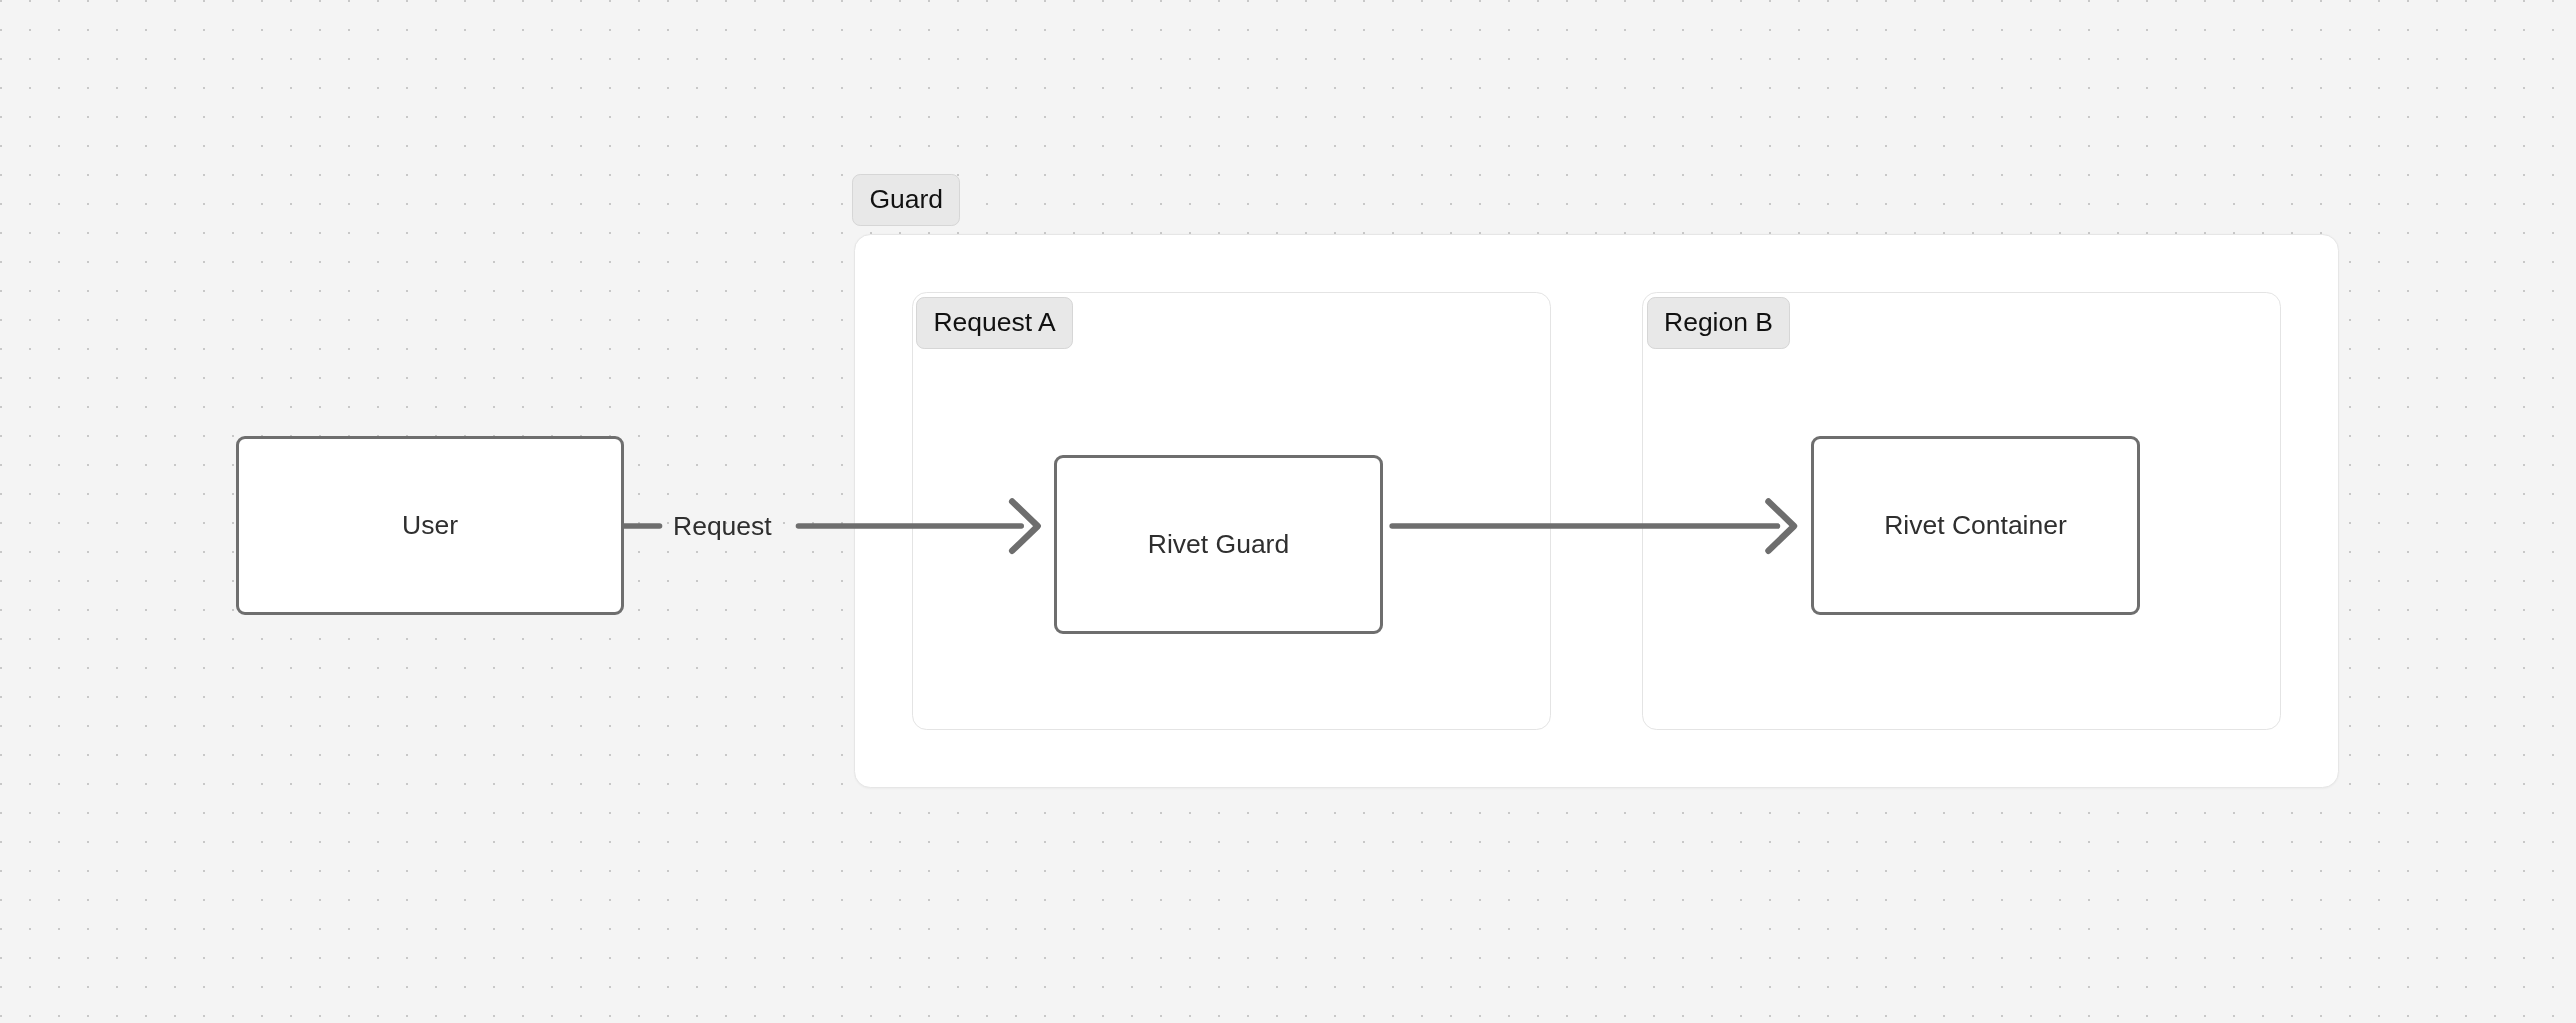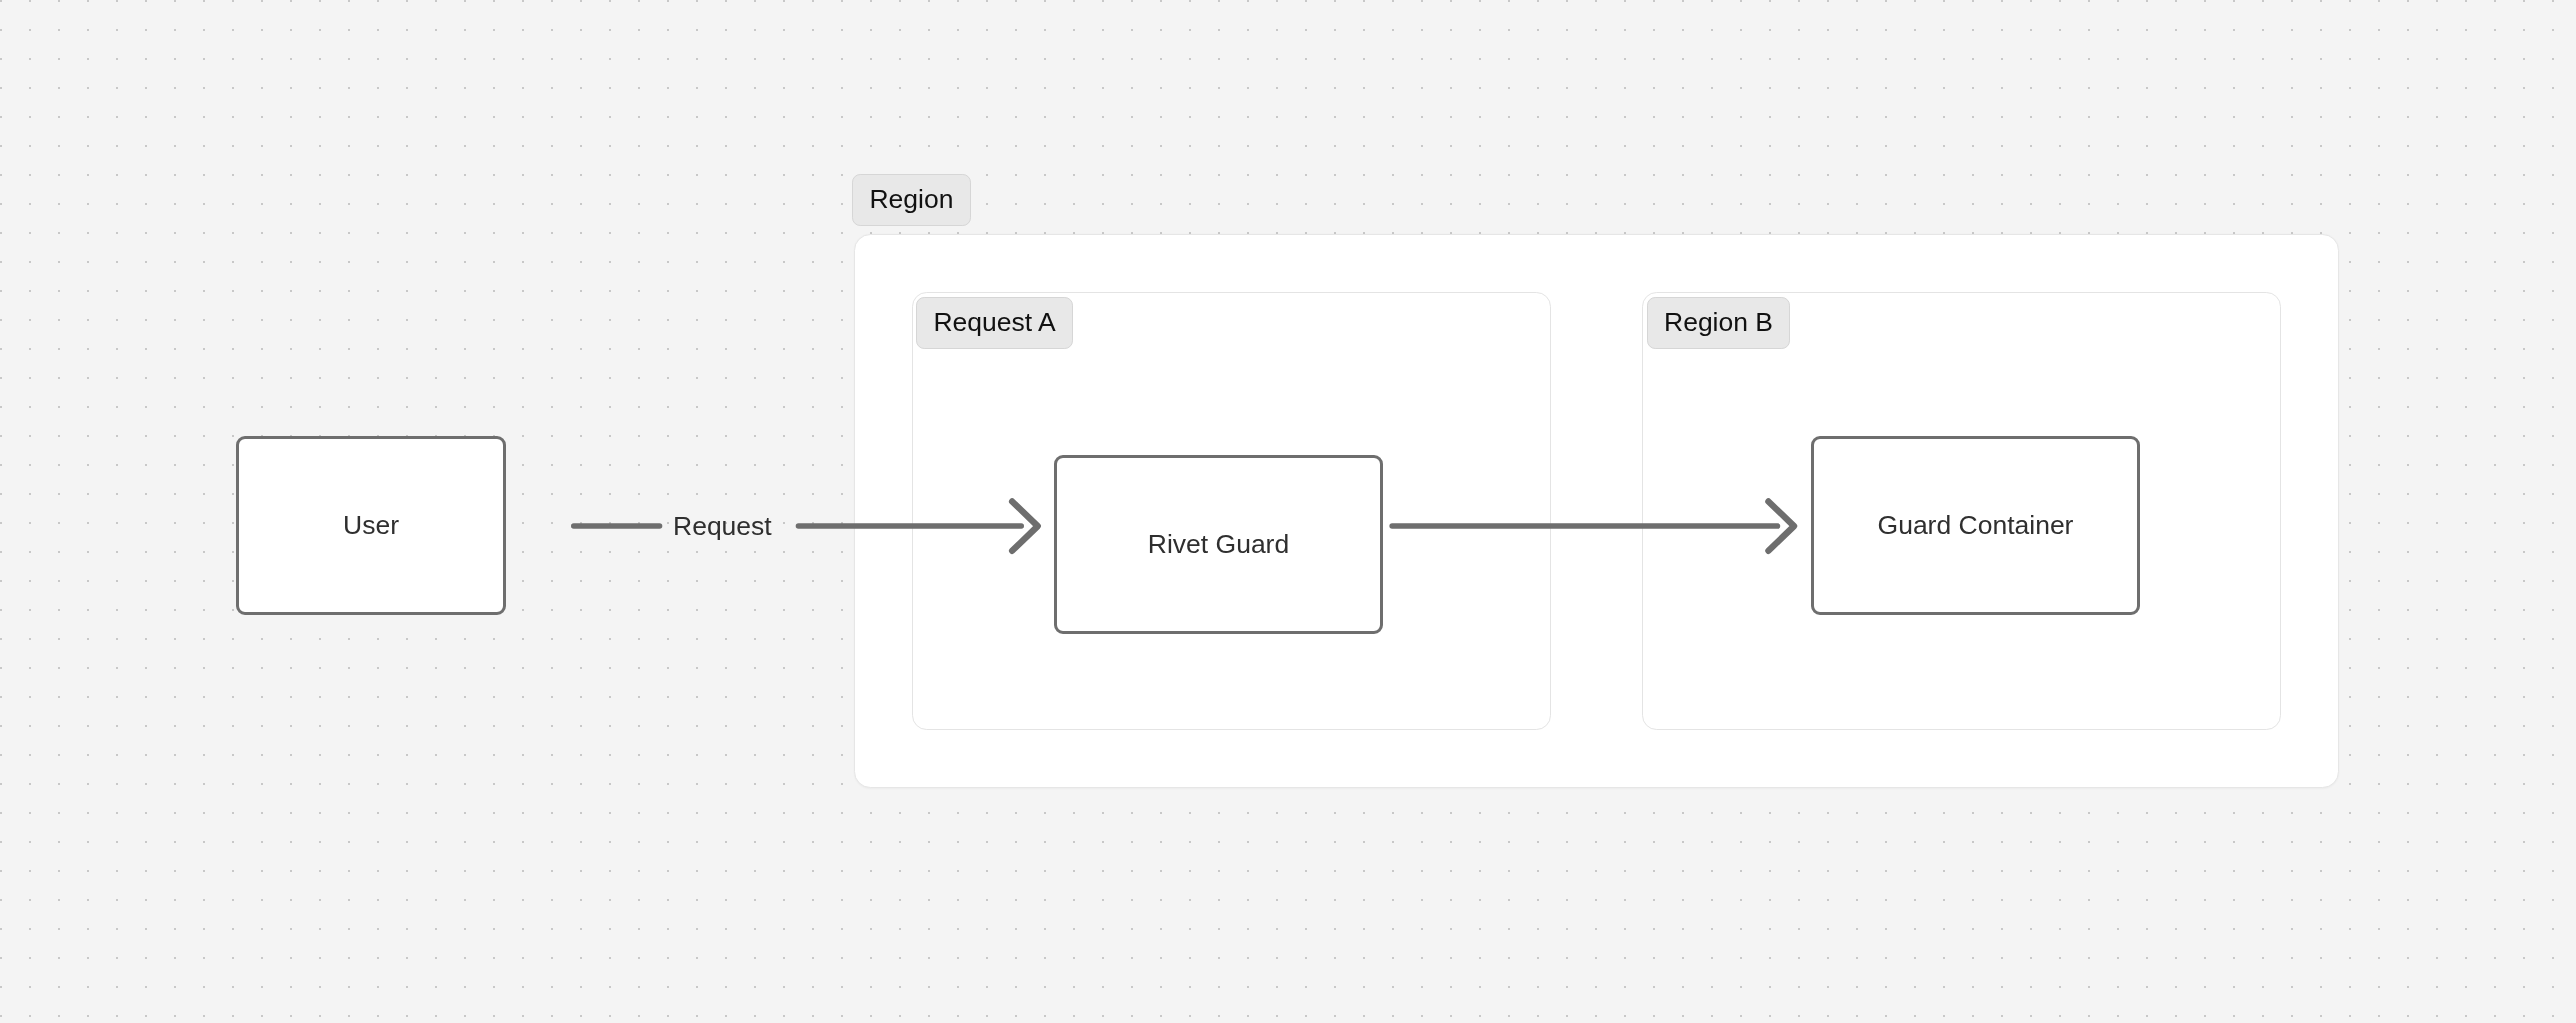--- a/index.html
+++ b/index.html
@@ -81,21 +81,21 @@
     background: #ffffff;
     border: 3.2px solid #6e6e6e;
     border-radius: 9px;
     color: #2f2f2f;
     font-size: 26.5px;
     line-height: 1;
     box-sizing: border-box;
     text-align: center;
   }
   #node-user {
-    left: 236px;  top: 436px; width: 270px; height: 179px;
+    left: 236px;  top: 436px; width: 388px; height: 179px;
   }
   #node-rivet-guard {
     left: 1054px; top: 436px; width: 329px; height: 179px; margin-top: 19px;
   }
   #node-rivet-container {
     left: 1811px; top: 436px; width: 329px; height: 179px;
   }
 
   
   #edge-layer {
@@ -125,21 +125,21 @@
 <body>
 
 <div id="canvas">
 
   <div class="group-outer" id="rivet-group-box"></div>
 
   <div class="group-region" id="region-a-box"></div>
 
   <div class="group-region" id="region-b-box"></div>
 
-  <div class="group-label" id="rivet-label">Region</div>
+  <div class="group-label" id="rivet-label">Guard</div>
 
   <div class="group-label" id="region-a-label">Request A</div>
 
   <div class="group-label" id="region-b-label">Region B</div>
 
   <svg id="edge-layer" viewBox="0 0 2820 1120" width="2576" height="1023" xmlns="http://www.w3.org/2000/svg">
 
     <line x1="628" y1="576" x2="722" y2="576" stroke="#6e6e6e" stroke-width="6" stroke-linecap="round"></line>
 
     <line x1="874" y1="576" x2="1118" y2="576" stroke="#6e6e6e" stroke-width="6" stroke-linecap="round"></line>
@@ -153,17 +153,17 @@
 
   <div class="node" id="node-user">
     <span>User</span>
   </div>
 
   <div class="node" id="node-rivet-guard">
     <span>Rivet Guard</span>
   </div>
 
   <div class="node" id="node-rivet-container">
-    <span>Guard Container</span>
+    <span>Rivet Container</span>
   </div>
 
 </div>
 
 
 </body></html>

